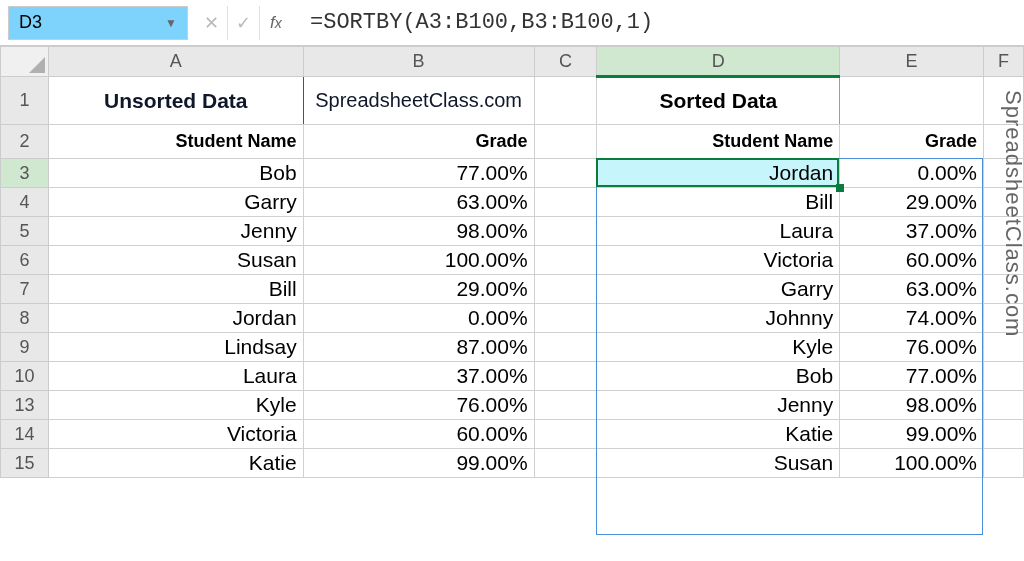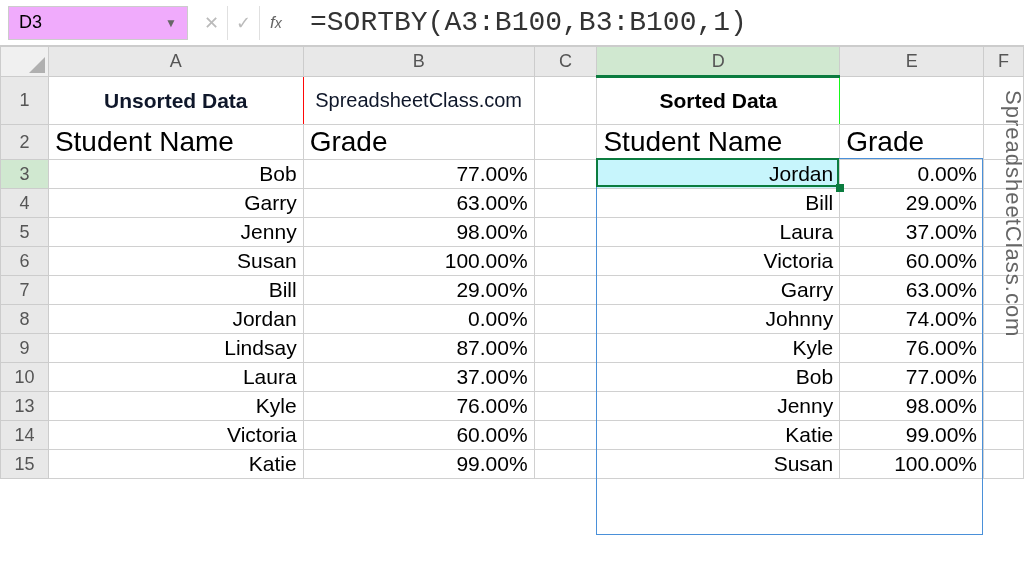--- a/index.html
+++ b/index.html
@@ -1,26 +1,26 @@
 <!DOCTYPE html>
 <html><head>
 <meta charset="utf-8">
 <style>
   * { box-sizing: border-box; margin: 0; padding: 0; }
   body { font-family: Arial, sans-serif; background: #fff; width: 1024px; height: 561px; overflow: hidden; position: relative; }
   
   
   .formula-bar { display: flex; align-items: center; height: 46px; border-bottom: 1px solid #ccc; }
-  .name-box { width: 180px; height: 34px; border: 1px solid #ccc; margin: 6px 8px; display: flex; align-items: center; padding: 0 10px; font-size: 18px; font-family: Arial; background: #f0abfc; }
+  .name-box { width: 180px; height: 34px; border: 1px solid #ccc; margin: 6px 8px; display: flex; align-items: center; padding: 0 10px; font-size: 18px; font-family: Arial; background: #7dd3fc; }
   .name-box-chevron { margin-left: auto; color: #666; font-size: 12px; }
   .fb-btn { width: 32px; height: 34px; display: flex; align-items: center; justify-content: center; color: #999; font-size: 18px; border-right: 1px solid #e0e0e0; }
   .fb-btn.cancel { color: #bbb; }
   .fb-btn.accept { color: #bbb; }
   .fb-btn.fx { font-style: italic; color: #666; font-size: 17px; border-right: none; margin-right: 10px;}
-  .formula-input { flex: 1; font-size: 28px; font-family: 'Courier New', monospace; padding: 0 8px; color: #333; }
+  .formula-input { flex: 1; font-size: 22px; font-family: 'Courier New', monospace; padding: 0 8px; color: #333; }
   
   
   .grid-wrap { position: relative; }
   table.grid { border-collapse: collapse; table-layout: fixed; }
   
   
   thead th { background: #e8e8e8; border: 1px solid #ccc; font-weight: normal; color: #555; font-size: 18px; height: 30px; text-align: center; position: relative; }
   thead th.selected { background: #d0e8d0; border-bottom: 3px solid #0b7c3f; }
   .selectall { width: 48px; background: #f0f0f0 !important; position: relative; }
   .selectall::after { content: ""; position: absolute; bottom: 3px; right: 3px; width: 0; height: 0; border-style: solid; border-width: 0 0 16px 16px; border-color: transparent transparent #b0b0b0 transparent; }
@@ -39,21 +39,21 @@
   .cD { width: 243px; }
   .cE { width: 144px; }
   .cF { width: 40px; }
   
   
   tr.row1 .cell { height: 48px; }
   .title-red { background: #fe0808; font-size: 28px; font-weight: bold; text-align: center; color: #0f172a; }
   .title-red.sub { font-size: 20px; font-weight: normal; }
   .title-green { background: #16f919; font-size: 29px; font-weight: bold; text-align: center; color: #000; }
   
-  tr.row2 .cell { font-size: 28px; font-weight: normal; text-align: left; height: 34px; }
+  tr.row2 .cell { font-size: 18px; font-weight: bold; text-align: right; height: 34px; }
   
   .tl { text-align: right; }
   .tr { text-align: right; }
   
   
   .activecell { background: #c7f5fc !important; position: relative; }
   .active-border { position: absolute; border: 2px solid #0b7c3f; pointer-events: none; z-index: 5; }
   .spill-border { position: absolute; border: 1px solid #4a90d9; pointer-events: none; z-index: 4; }
   .fill-handle { position:absolute; width:8px; height:8px; background:#0b7c3f; z-index:6; }
   

